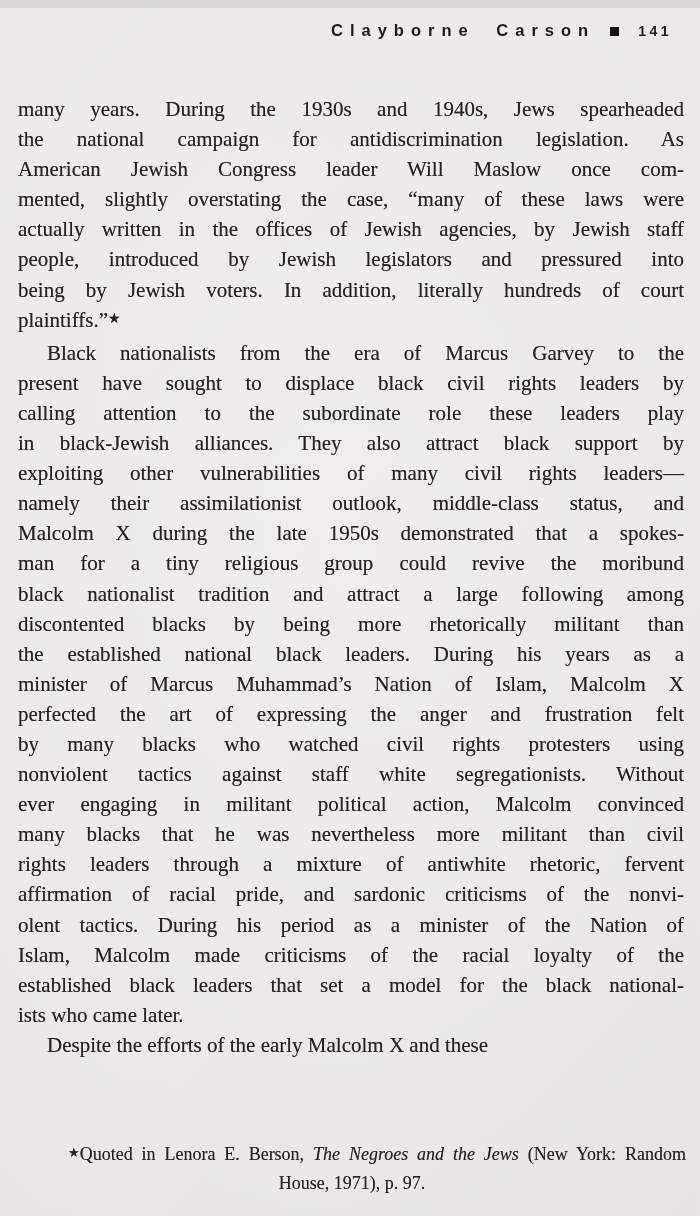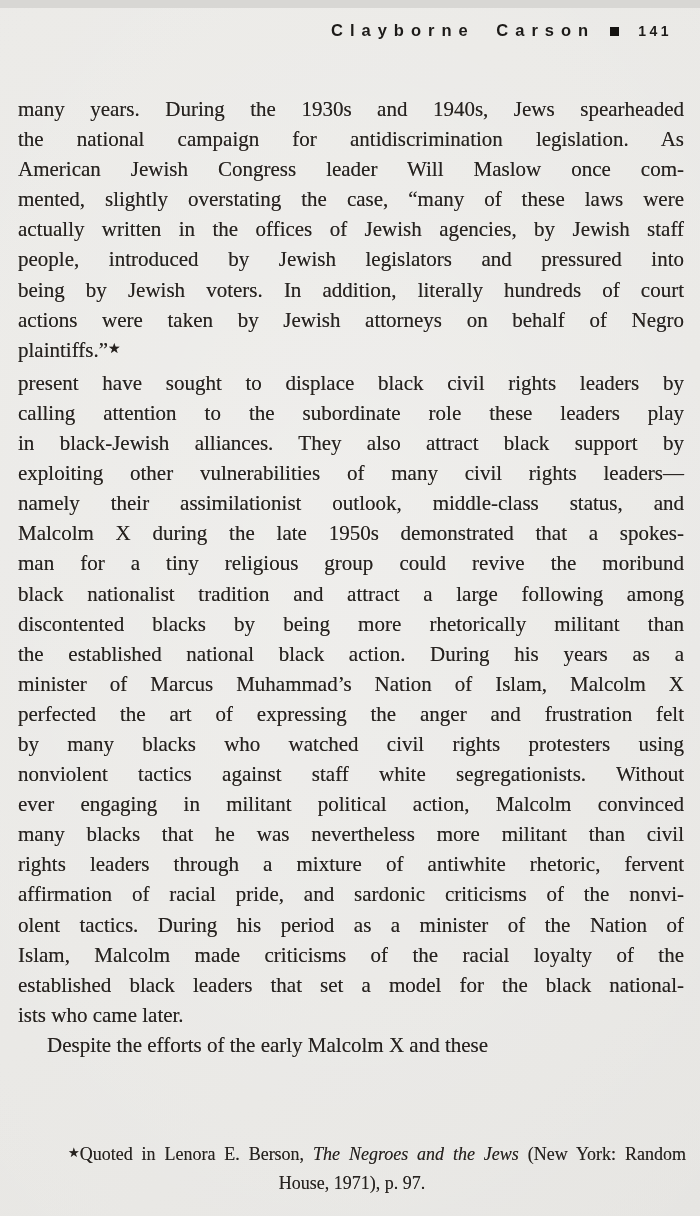--- a/index.html
+++ b/index.html
@@ -106,32 +106,32 @@
   </header>
 
   <main class="body-text" id="paragraphs">
       <div class="line">many years. During the 1930s and 1940s, Jews spearheaded</div>
       <div class="line">the national campaign for antidiscrimination legislation. As</div>
       <div class="line">American Jewish Congress leader Will Maslow once com-</div>
       <div class="line">mented, slightly overstating the case, “many of these laws were</div>
       <div class="line">actually written in the offices of Jewish agencies, by Jewish staff</div>
       <div class="line">people, introduced by Jewish legislators and pressured into</div>
       <div class="line">being by Jewish voters. In addition, literally hundreds of court</div>
-      <div class="line">actions were taken by Jewish attorneys on behalf of Negro</div>
       <div class="line flush">plaintiffs.”<span class="star-sup">★</span></div>
+      <div class="line indent">Black nationalists from the era of Marcus Garvey to the</div>
       <div class="line">present have sought to displace black civil rights leaders by</div>
       <div class="line">calling attention to the subordinate role these leaders play</div>
       <div class="line">in black-Jewish alliances. They also attract black support by</div>
       <div class="line">exploiting other vulnerabilities of many civil rights leaders—</div>
       <div class="line">namely their assimilationist outlook, middle-class status, and</div>
       <div class="line">Malcolm X during the late 1950s demonstrated that a spokes-</div>
       <div class="line">man for a tiny religious group could revive the moribund</div>
       <div class="line">black nationalist tradition and attract a large following among</div>
       <div class="line">discontented blacks by being more rhetorically militant than</div>
-      <div class="line">the established national black action. During his years as a</div>
+      <div class="line">the established national black leaders. During his years as a</div>
       <div class="line">minister of Marcus Muhammad’s Nation of Islam, Malcolm X</div>
       <div class="line">perfected the art of expressing the anger and frustration felt</div>
       <div class="line">by many blacks who watched civil rights protesters using</div>
       <div class="line">nonviolent tactics against staff white segregationists. Without</div>
       <div class="line">ever engaging in militant political action, Malcolm convinced</div>
       <div class="line">many blacks that he was nevertheless more militant than civil</div>
       <div class="line">rights leaders through a mixture of antiwhite rhetoric, fervent</div>
       <div class="line">affirmation of racial pride, and sardonic criticisms of the nonvi-</div>
       <div class="line">olent tactics. During his period as a minister of the Nation of</div>
       <div class="line">Islam, Malcolm made criticisms of the racial loyalty of the</div>

